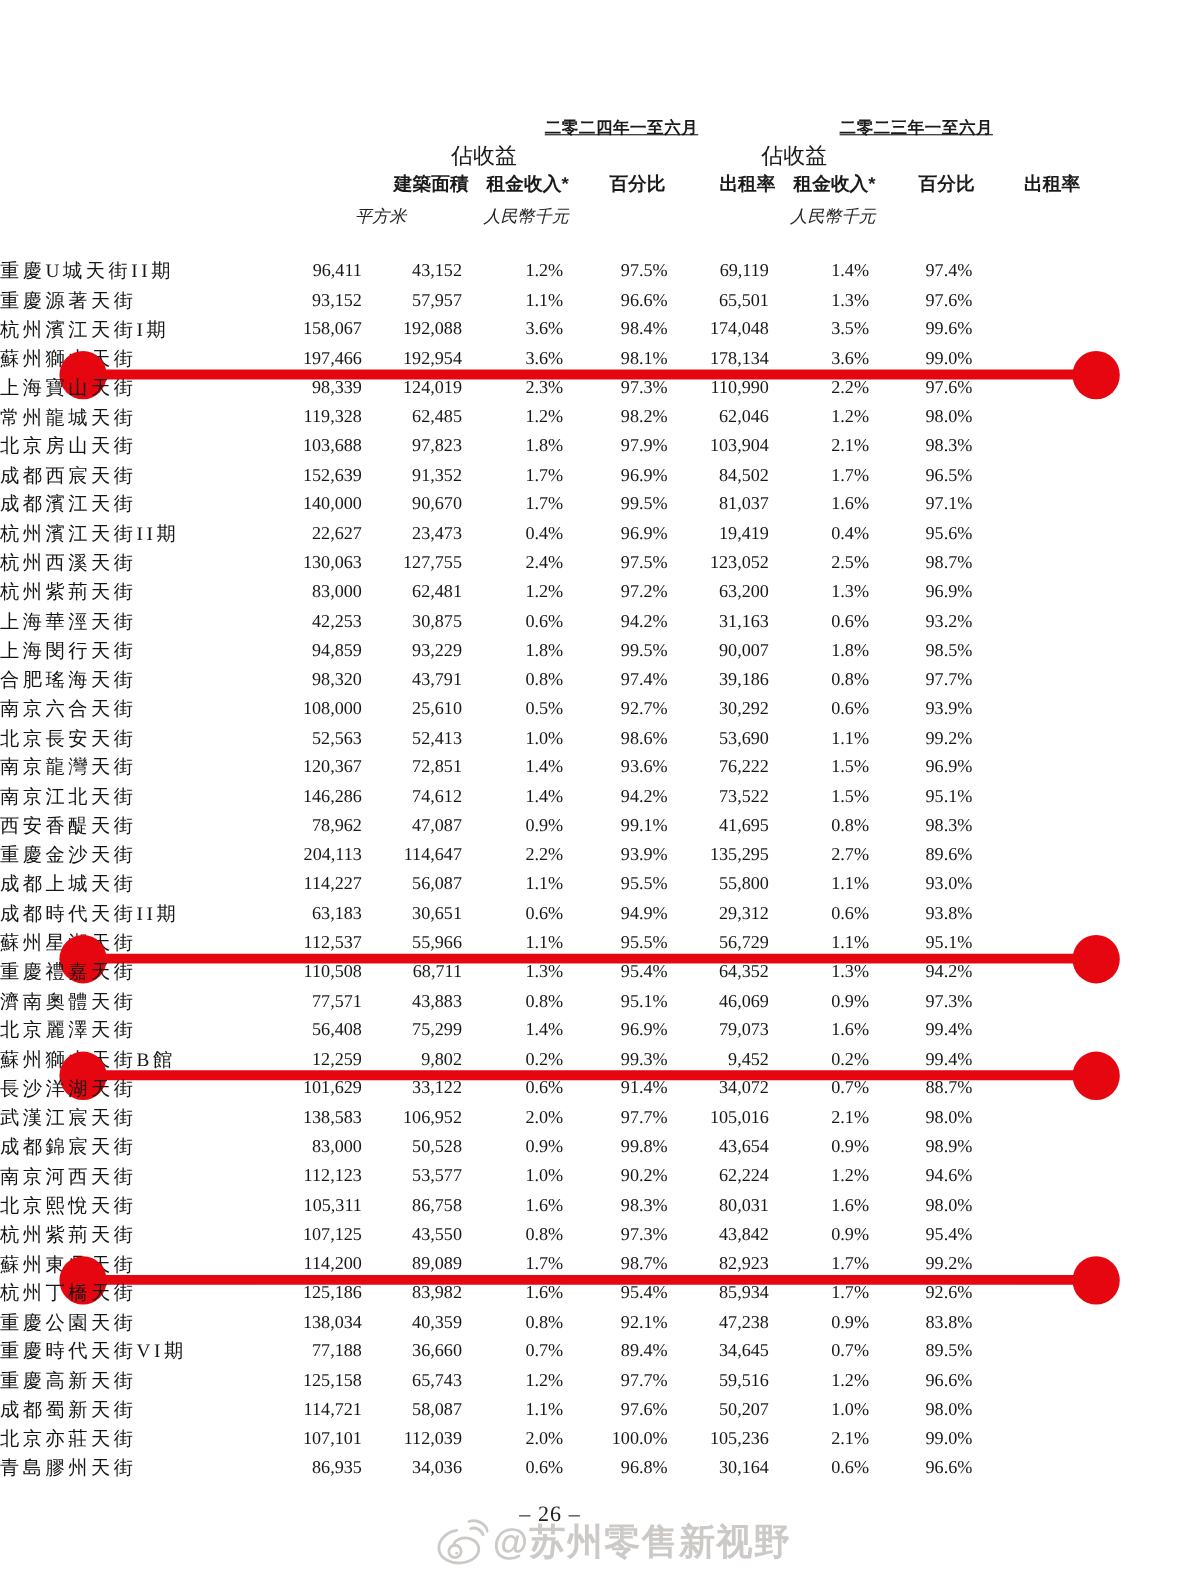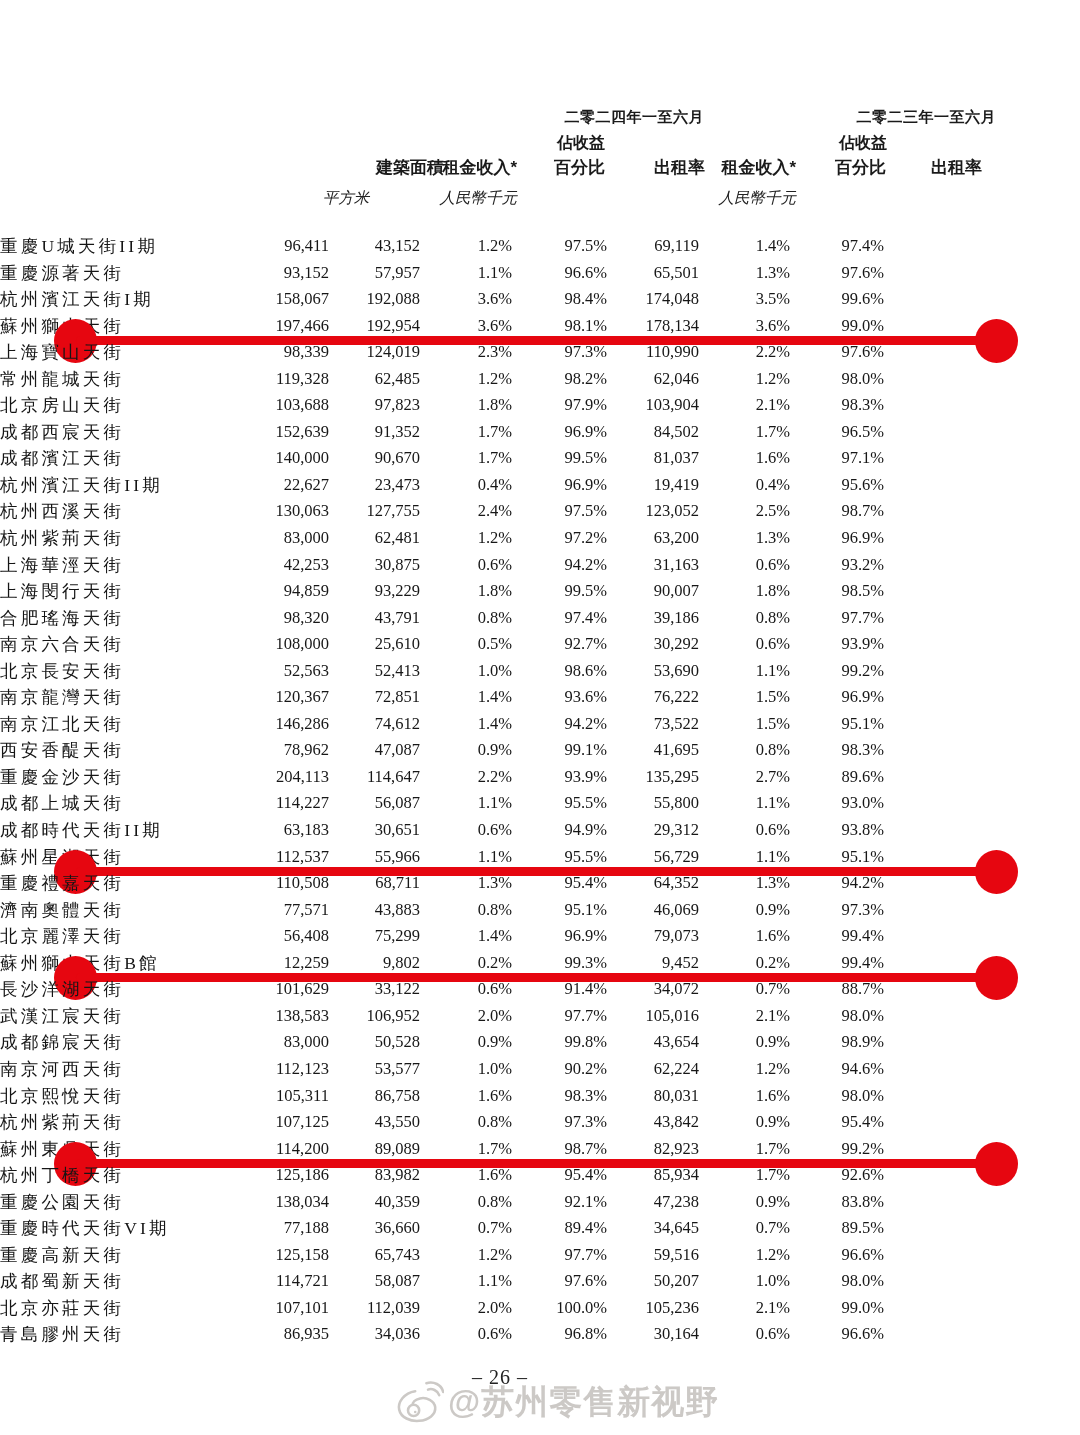--- a/index.html
+++ b/index.html
@@ -9,37 +9,37 @@
     background:#ffffff;
     overflow:hidden;
     font-family:"Liberation Serif", serif;
     color:#1a1a1a;
   }
   
   .hcell{position:absolute;white-space:nowrap;}
   .period{
     font-family:"Liberation Sans", sans-serif;
     font-weight:bold;font-size:15px;line-height:21px;
-    text-align:right;letter-spacing:0.5px;
+    text-align:center;letter-spacing:0.5px;text-decoration:underline;
   }
   .period-2024{left:426px;top:106px;width:278px;}
-  .period-2023{left:706px;top:106px;width:290px;}
+  .period-2023{left:688px;top:106px;width:290px;}
   .share-top{
     font-family:"Liberation Sans", sans-serif;
-    font-weight:bold;font-size:16px;line-height:21px;
-    text-align:right;width:195px;
+    font-weight:normal;font-size:20px;line-height:21px;
+    width:195px;
   }
   .share-2024{left:410px;top:132px;}
   .share-2023{left:692px;top:132px;}
   .colhead{
     font-family:"Liberation Sans", sans-serif;
     font-weight:bold;font-size:17px;line-height:21px;
     text-align:right;width:160px;top:157px;
   }
-  .ch-area{left:284px;}
+  .ch-area{left:266px;}
   .ch-rent24{left:357px;}
   .ch-share24{left:445px;}
   .ch-occ24{left:545px;}
   .ch-rent23{left:636px;}
   .ch-share23{left:726px;}
   .ch-occ23{left:822px;}
   .unit{
     font-style:italic;font-size:15.5px;line-height:20px;
     text-align:right;width:160px;top:188px;color:#222;
   }

